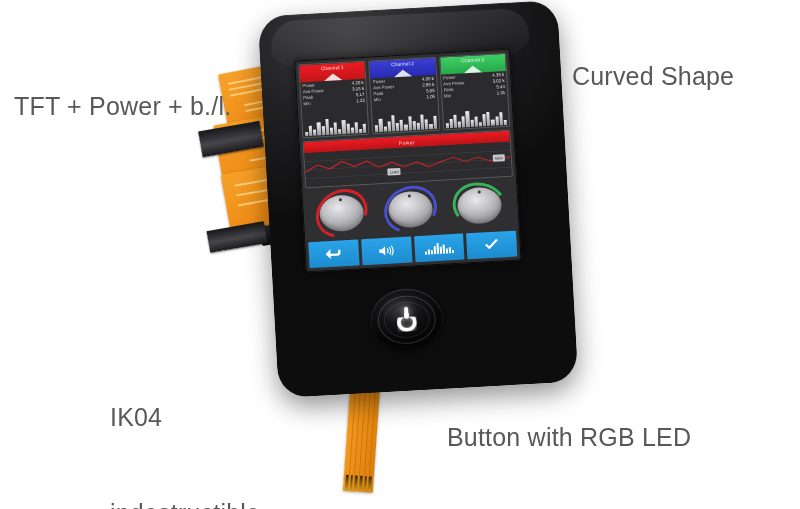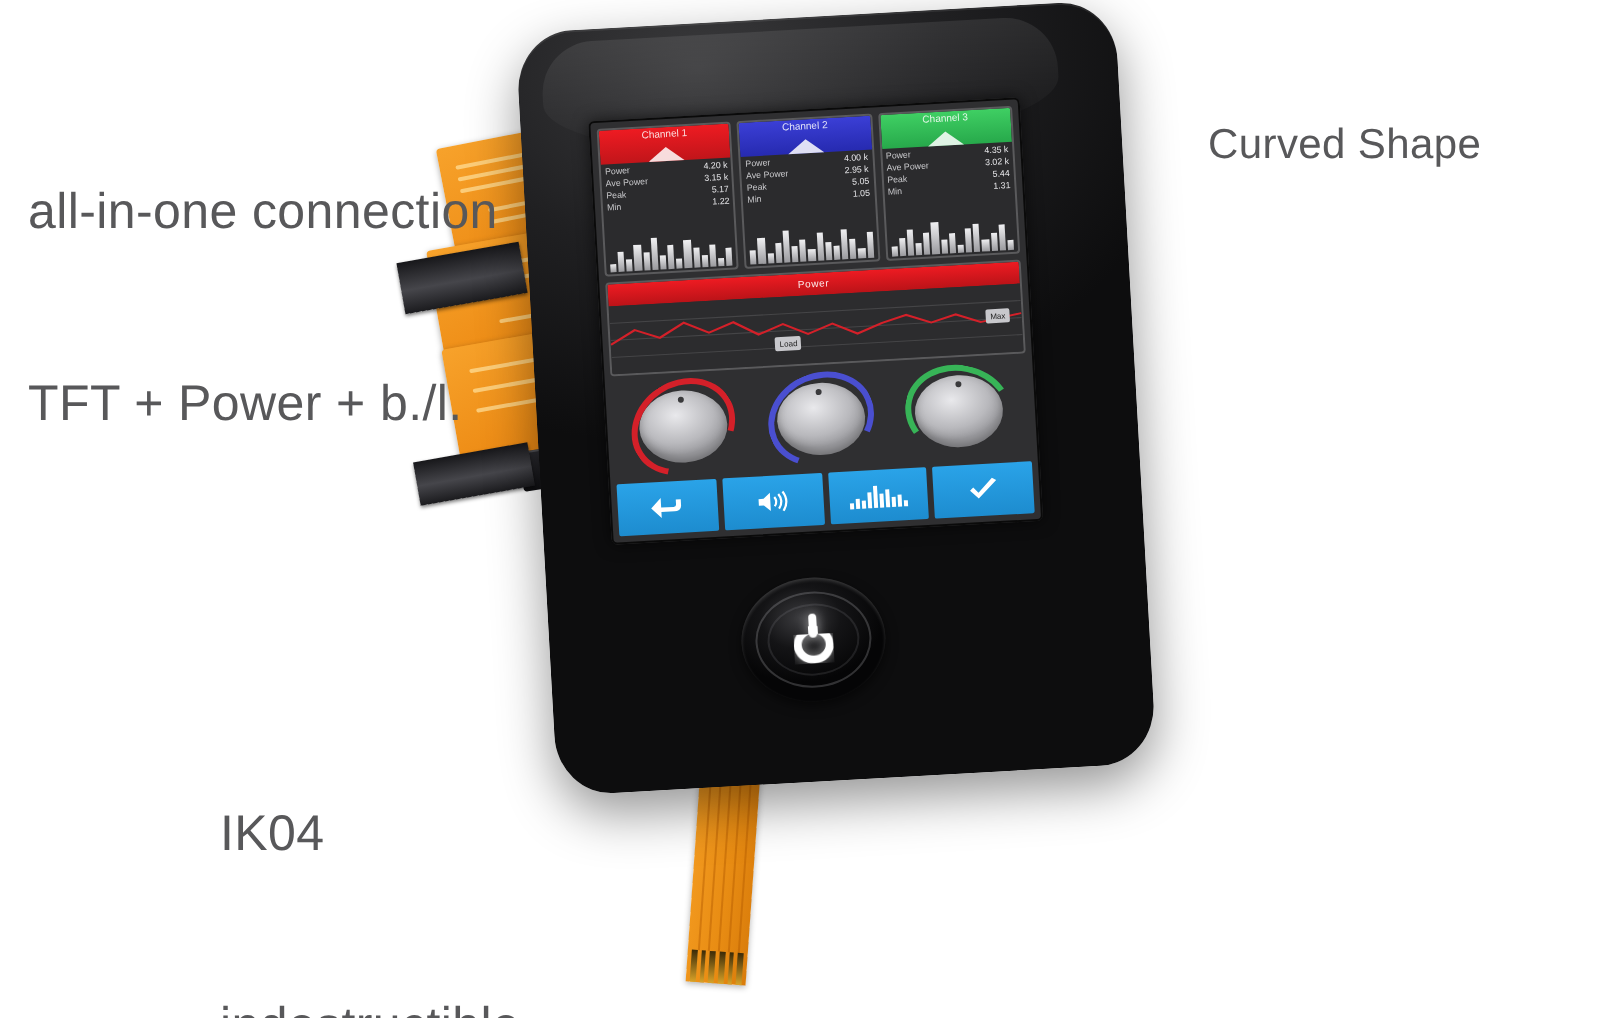--- a/index.html
+++ b/index.html
@@ -16,21 +16,21 @@
   .label{
     position:absolute;
     color:#58585a;
     font-weight:400;
     letter-spacing:.2px;
     line-height:1.28;
     white-space:pre;
     z-index:40;
   }
   #lbl-connection{left:14px;top:26px;font-size:25px;}
-  #lbl-curved{left:604px;top:60px;font-size:21px;}
+  #lbl-curved{left:572px;top:60px;font-size:25px;}
   #lbl-ik04{left:110px;top:337px;font-size:25px;}
   #lbl-rgb{left:447px;top:421px;font-size:25px;}
 
   
   .cables{position:absolute;left:200px;top:52px;width:170px;height:210px;z-index:10;}
   .fpc{position:absolute;background:linear-gradient(160deg,#f7a22b 0%,#ef8f18 45%,#d9780c 100%);
        box-shadow:0 1px 3px rgba(0,0,0,.35);}
   .fpc.main{left:24px;top:8px;width:146px;height:78px;transform:rotate(-11deg);border-radius:2px;}
   .fpc.mid{left:18px;top:60px;width:150px;height:70px;transform:rotate(-10deg);border-radius:2px;}
   .fpc.low{left:26px;top:112px;width:120px;height:72px;transform:rotate(-10deg);border-radius:2px;}
@@ -159,32 +159,32 @@
     filter:drop-shadow(0 0 3px rgba(255,255,255,.55));}
   .psym .pbar{position:absolute;left:50%;top:-1px;width:4px;height:12px;margin-left:-2px;
     background:#fff;border-radius:2px;filter:drop-shadow(0 0 3px rgba(255,255,255,.6));}
 </style>
 </head>
 <body>
 
 <div class="stage">
 
   <div class="label" id="lbl-connection">
-    <div>all-in-one connection</div>
     <div>TFT + Power + b./l.</div>
   </div>
 
   <div class="label" id="lbl-curved">Curved Shape</div>
 
   <div class="label" id="lbl-ik04">
     <div>IK04</div>
     <div>indestructible</div>
     
   </div>
 
+  <div class="label" id="lbl-rgb">Button with RGB LED</div>
 
   <div class="cables">
     <div class="fpc main">
       <div class="trace" style="left:8px;top:10px;width:120px;"></div>
       <div class="trace" style="left:8px;top:16px;width:110px;"></div>
       <div class="trace" style="left:8px;top:22px;width:126px;"></div>
       <div class="trace" style="left:20px;top:34px;width:104px;"></div>
       <div class="trace" style="left:20px;top:40px;width:98px;"></div>
       <div class="tracev" style="left:96px;top:6px;height:62px;"></div>
       <div class="tracev" style="left:102px;top:6px;height:62px;"></div>

